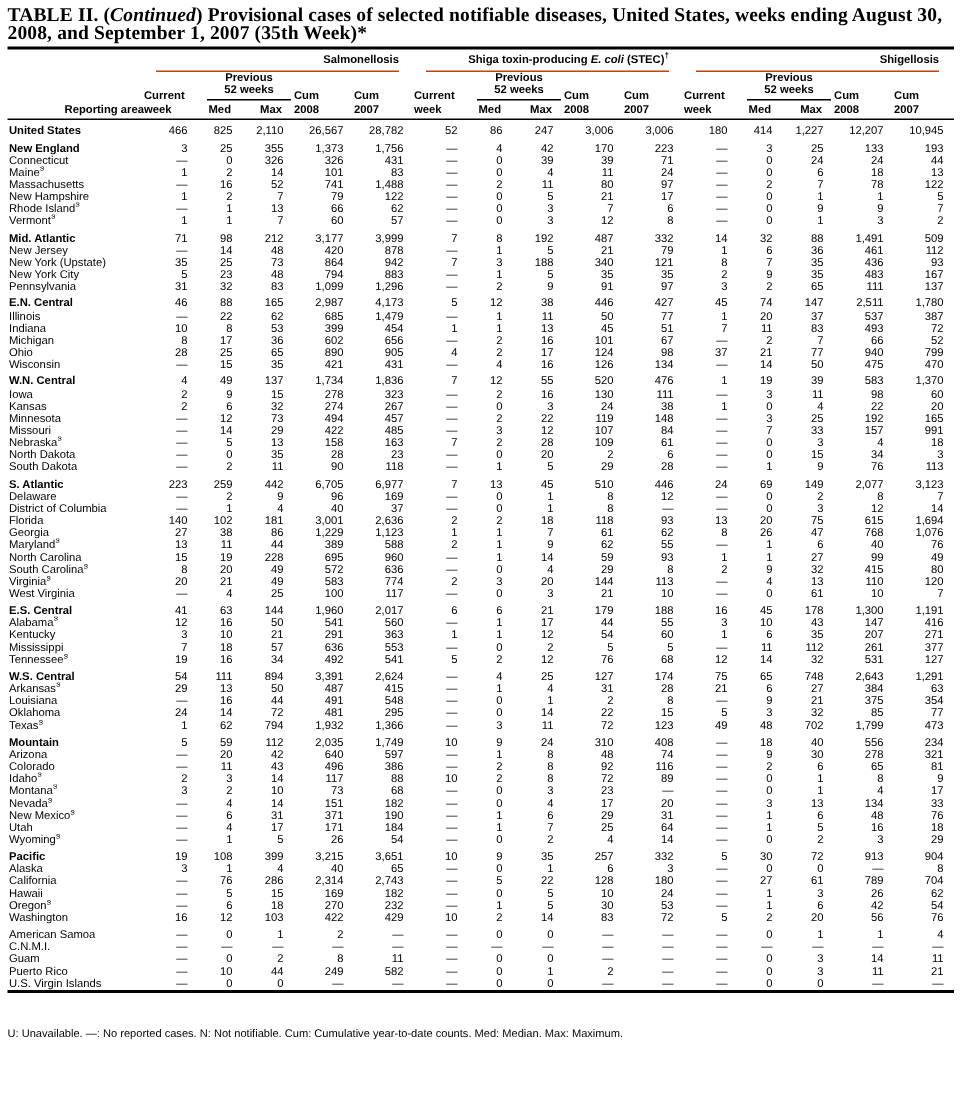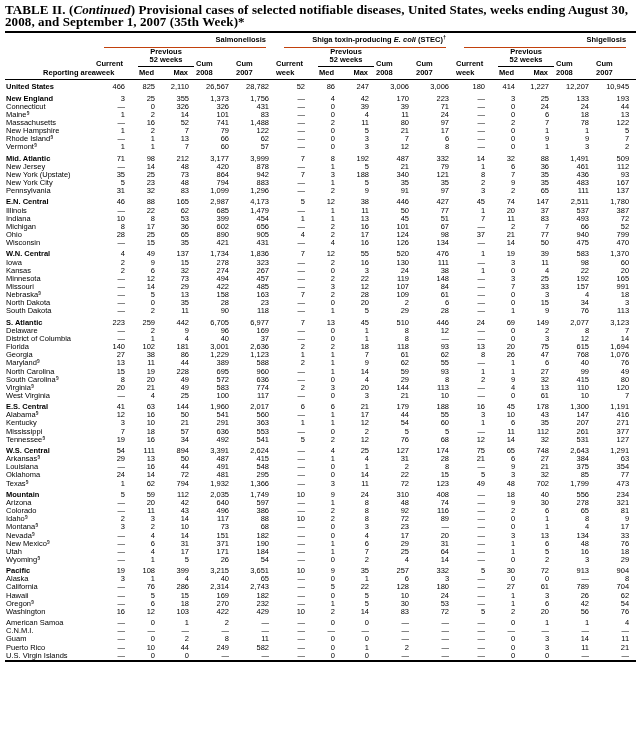--- a/index.html
+++ b/index.html
@@ -1311,17 +1311,18 @@
           <td class="num">—</td>
           <td class="num">0</td>
           <td class="num">0</td>
           <td class="num">—</td>
           <td class="num">—</td>
         </tr>
       </tbody>
   </table>
 
   <div class="fnotes">
+    <div>U: Unavailable.    —: No reported cases.    N: Not notifiable.    Cum: Cumulative year-to-date counts.    Med: Median.    Max: Maximum.</div>
     
     
     
   </div>
 </div>
 
 </body></html>

